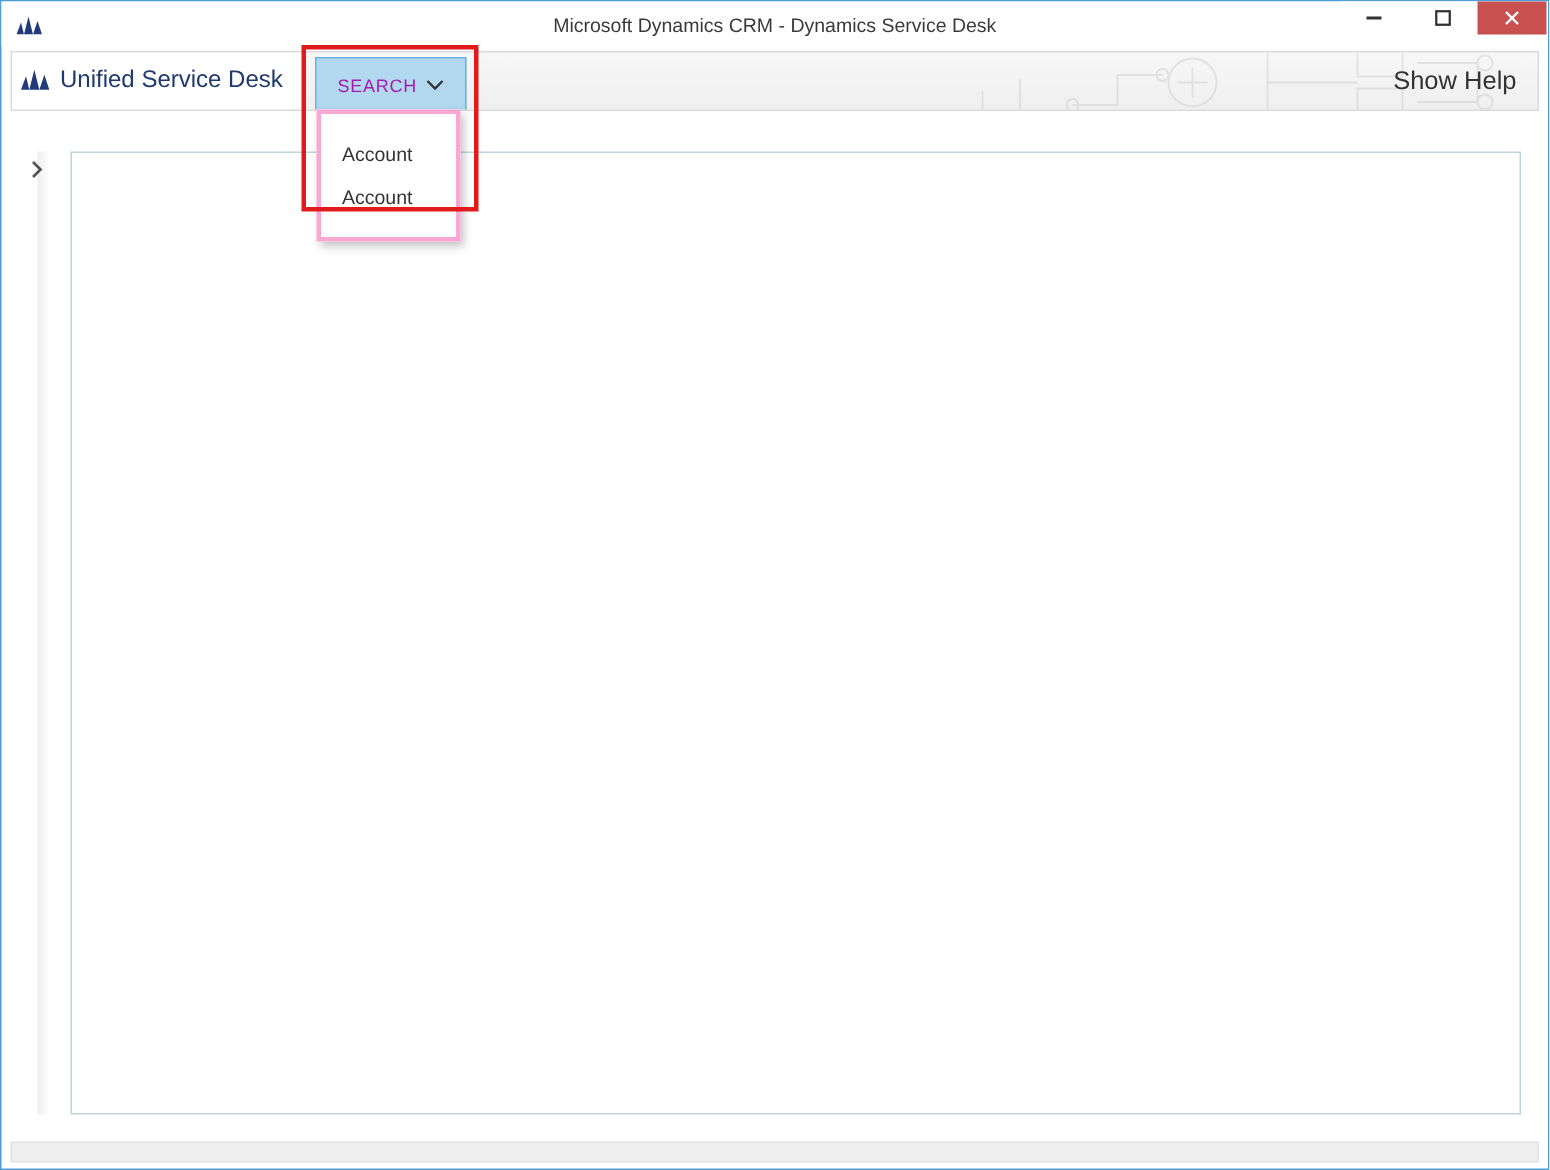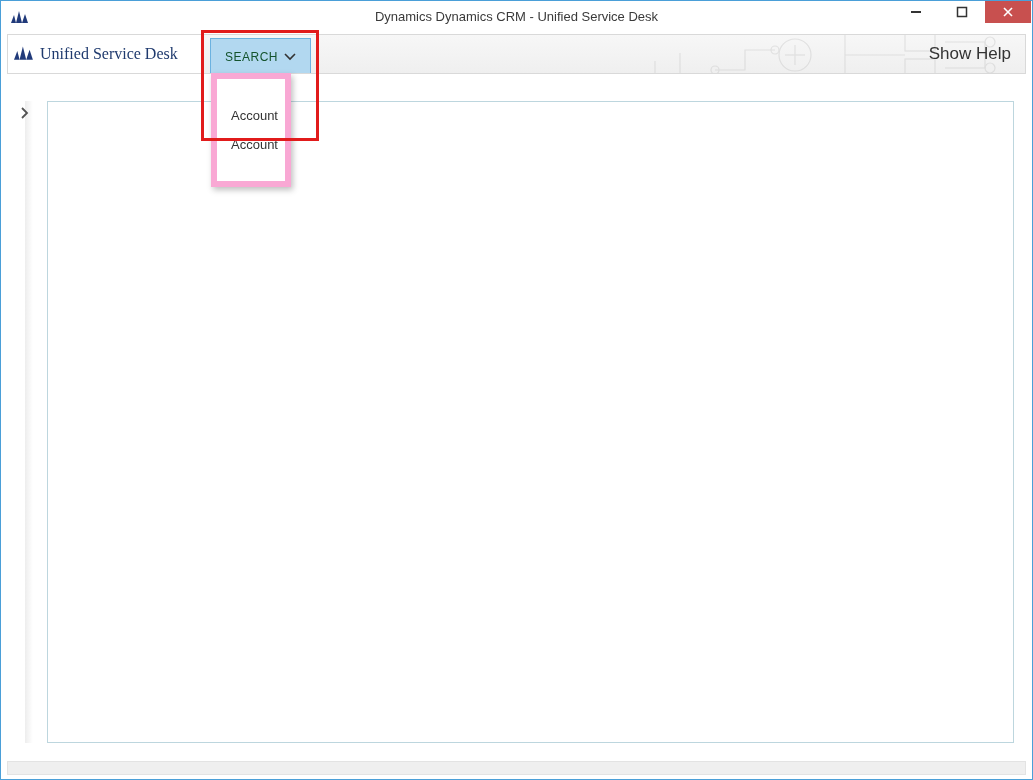--- a/index.html
+++ b/index.html
@@ -70,60 +70,59 @@
     opacity: 0.35;
     pointer-events:none;
   }
   .brand {
     display: flex; align-items: center;
     padding: 0 10px 0 6px;
     gap: 6px;
     background: #fff;
     border-right: 1px solid #d9d9d9;
     min-width: 196px;
-    font-family: Liberation Serif, serif;
   }
   .brand-text {
     font-size: 16px;
     color: #1f3a6e;
   }
   .search-btn {
     height: 100%;
     display: flex; align-items: center; justify-content: center;
     gap: 6px;
     padding: 0 14px;
     background: #b2d8f0;
     border: 1px solid #6bb2e0;
     margin: 3px 0 3px 6px;
     font-size: 12px;
-    color: #14532d;
+    color: #a21caf;
     letter-spacing: 0.5px;
     cursor: default;
     position: relative;
     z-index: 2;
   }
   .chev { font-size: 12px; }
   .help-link {
     position: absolute;
     right: 14px; top: 0; bottom: 0;
     display: flex; align-items: center;
     font-size: 17px;
     color: #333;
     z-index: 2;
   }
   
   .dropdown {
     position: absolute;
     left: 210px; top: 72px;
-    width: 80px;
-    background: #fff;
-    border: 6px solid #f9a8d4;
+    width: 96px;
+    background: #fff;
+    border: 3px solid #f9a8d4;
     box-shadow: 2px 3px 6px rgba(0,0,0,0.25);
     z-index: 50;
-    padding: 22px 0;
+    padding: 12px 0;
   }
   .dropdown-item {
     padding: 7px 14px;
     font-size: 13px;
     color: #333;
     cursor: default;
   }
   
   .red-box {
     position: absolute;
@@ -175,21 +174,21 @@
 <div class="window">
 
   <div class="titlebar">
     <span class="title-logo">
       <svg class="bars-logo" width="18" height="14" viewBox="0 0 18 14">
         <path d="M0 14 L3 6 L5 14 Z"></path>
         <path d="M5 14 L8 2 L11 14 Z"></path>
         <path d="M11 14 L14 5 L17 14 Z"></path>
       </svg>
     </span>
-    <div class="title-text">Dynamics Dynamics CRM - Unified Service Desk</div>
+    <div class="title-text">Microsoft Dynamics CRM - Dynamics Service Desk</div>
     <div class="win-controls">
       <div class="win-btn">
         <svg width="12" height="12">
             <line x1="1" y1="6" x2="11" y2="6" stroke="#333" stroke-width="2"></line>
           </svg>
       </div>
       <div class="win-btn">
         <svg width="12" height="12">
             <rect x="1.5" y="1.5" width="9" height="9" fill="none" stroke="#333" stroke-width="1.5"></rect>
           </svg>

